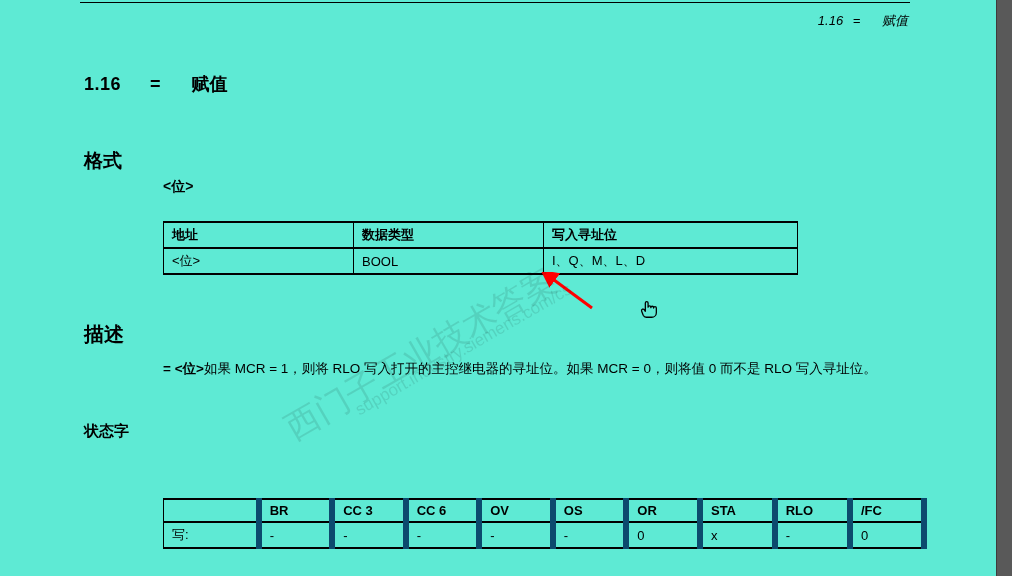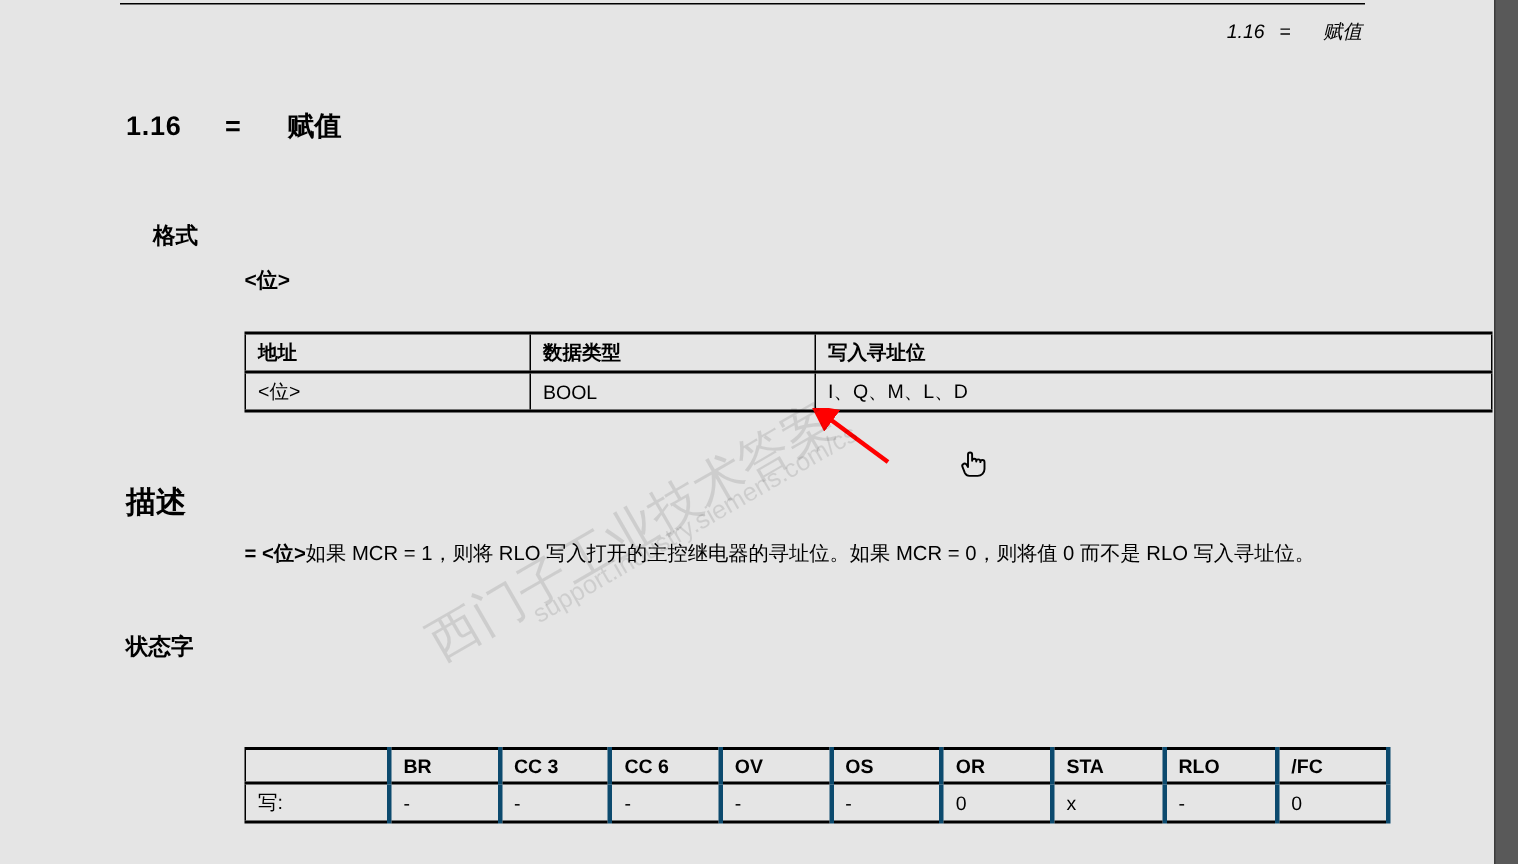--- a/index.html
+++ b/index.html
@@ -5,21 +5,21 @@
     * { margin: 0; padding: 0; box-sizing: border-box; }
     body {
       font-family: Arial, "Microsoft YaHei", SimSun, sans-serif;
       background: #6f6f6f;
       width: 1012px;
       height: 576px;
       overflow: hidden;
       position: relative;
     }
     .page-wrap {
-      background: #e5e5e5;
+      background: #5eead4;
       width: 996px;
       height: 576px;
       position: relative;
       box-shadow: 2px 0 4px rgba(0,0,0,0.35);
     }
     .top-rule {
       position: absolute;
       top: 2px;
       left: 80px;
       right: 86px;
@@ -41,36 +41,35 @@
       font-size: 18px;
       font-weight: bold;
       color: #000;
     }
     .sec-title .num { letter-spacing: 0.5px; }
     .sec-title .eq { display:inline-block; margin: 0 26px 0 24px; }
     .h-format {
       position: absolute;
       top: 148px;
       left: 84px;
-      font-size: 15px;
-      font-weight: bold;
-      margin-left: 18px;
+      font-size: 19px;
+      font-weight: bold;
     }
     .sub-bit {
       position: absolute;
       top: 178px;
       left: 163px;
       font-size: 14px;
       font-weight: bold;
     }
     .tbl1 {
       position: absolute;
       top: 221px;
       left: 163px;
-      width: 832px;
+      width: 635px;
       border-collapse: collapse;
       font-size: 13px;
     }
     .tbl1 th, .tbl1 td {
       border-left: 1px solid #000;
       border-right: 1px solid #000;
       padding: 3px 6px 3px 8px;
       text-align: left;
       font-weight: normal;
     }
@@ -128,21 +127,21 @@
     .tbl2 {
       position: absolute;
       top: 498px;
       left: 163px;
       width: 764px;
       border-collapse: collapse;
       font-size: 13px;
     }
     .tbl2 th, .tbl2 td {
       border-left: 1px solid #000;
-      border-right: 3px solid #0c4a6e;
+      border-right: 6px solid #0c4a6e;
       padding: 3px 6px 3px 8px;
       text-align: left;
       font-weight: normal;
       margin-top: 38px;
     }
     .tbl2 thead th {
       border-top: 2px solid #000;
       border-bottom: 2px solid #000;
       font-weight: bold;
     }

